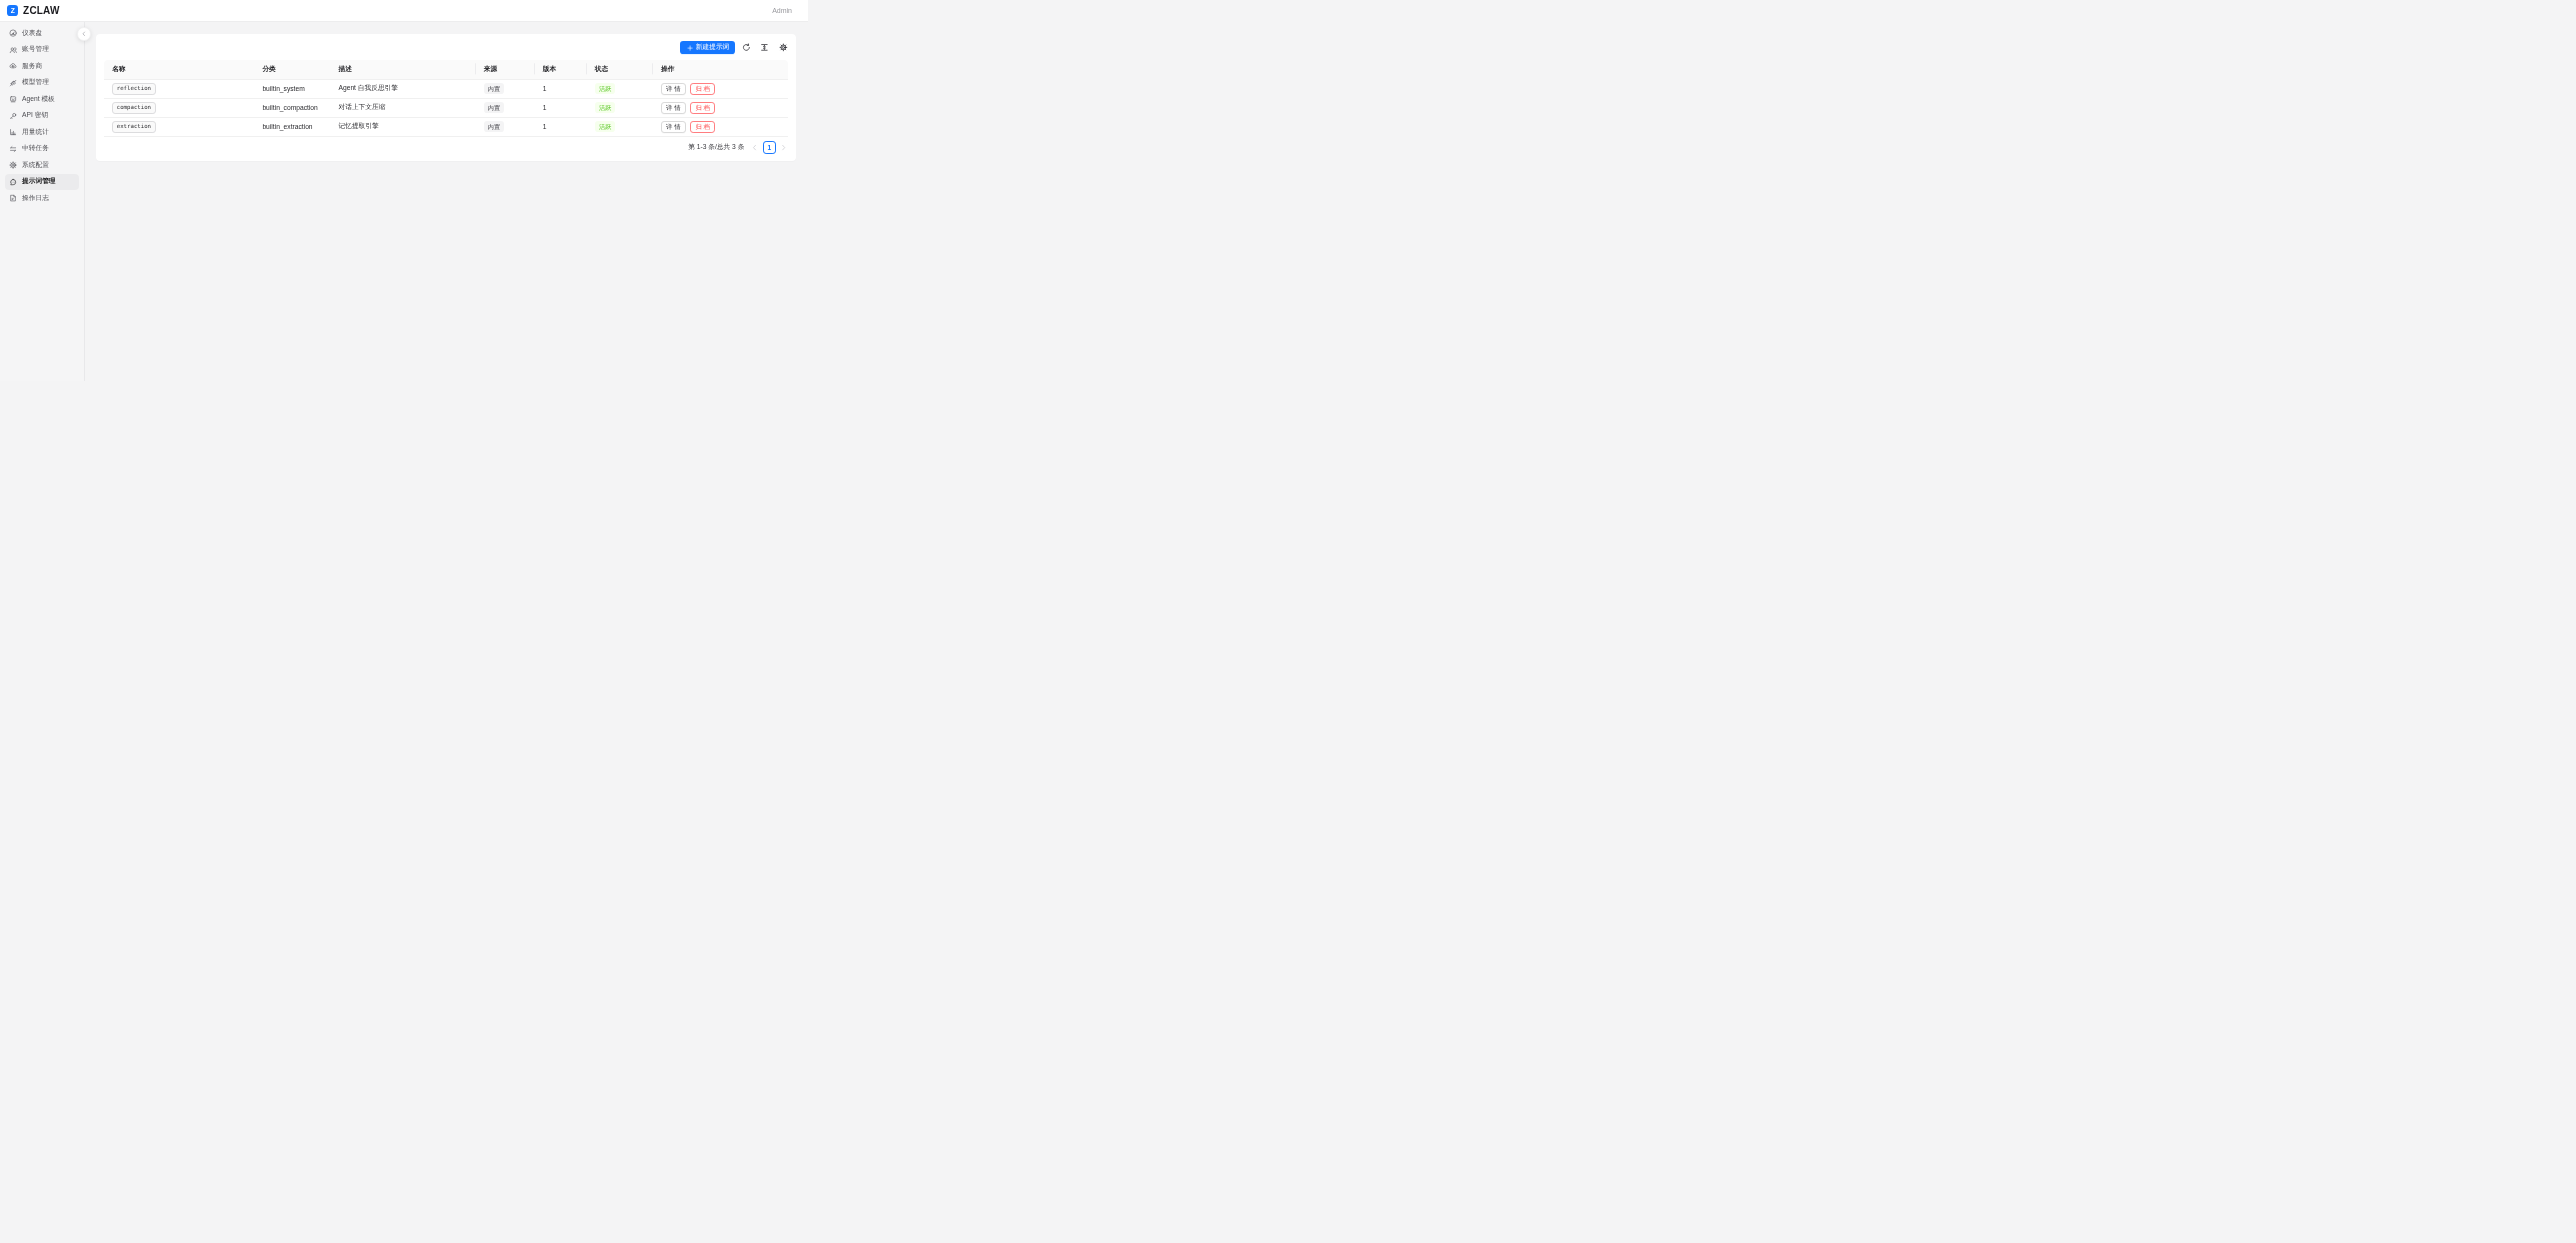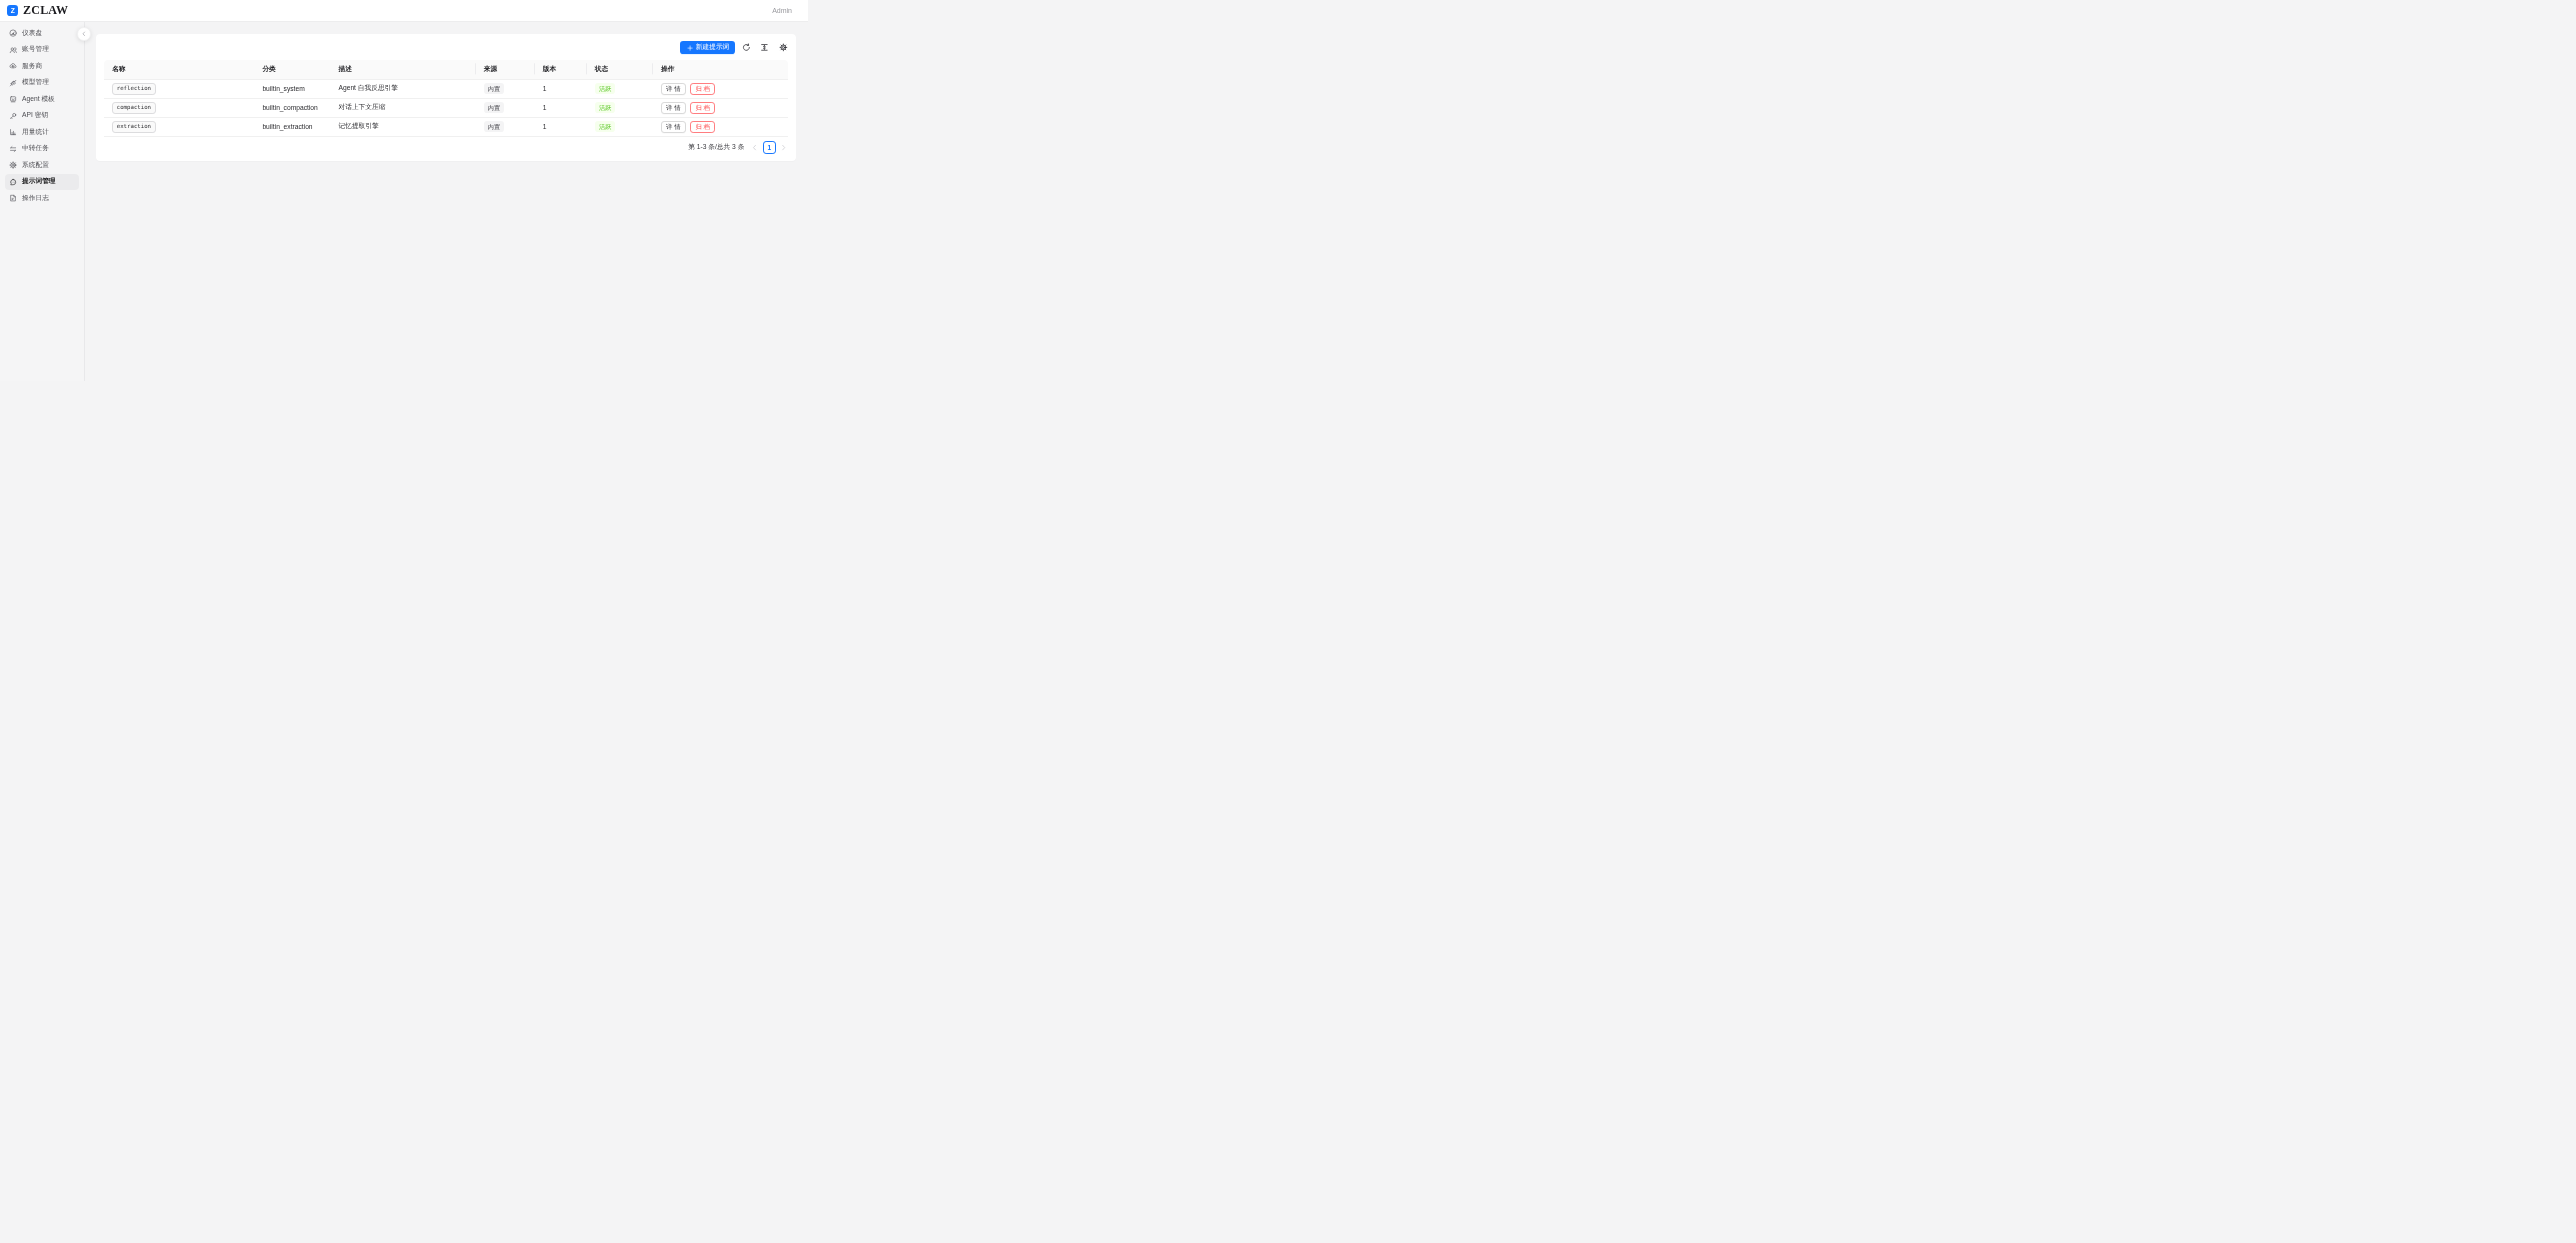--- a/index.html
+++ b/index.html
@@ -18,21 +18,21 @@
     height: 22px; background: #ffffff; border-bottom: 0.5px solid #ededee;
     display: flex; align-items: center; justify-content: space-between;
     padding: 0 16px 0 7.2px; position: relative; z-index: 5;
   }
   .brand { display: flex; align-items: center; gap: 4.6px; }
   .logo-badge {
     width: 11.3px; height: 11.3px; border-radius: 3.1px; background: #1677ff;
     color: #fff; display: flex; align-items: center; justify-content: center;
     font-size: 6.7px; font-weight: 700;
   }
-  .brand-title { font-size: 12px; font-weight: 700; color: #1b1b1f; letter-spacing: 0.2px; font-family: Liberation Serif, serif; }
+  .brand-title { font-size: 10px; font-weight: 700; color: #1b1b1f; letter-spacing: 0.2px; }
   .topbar-user { font-size: 7px; color: #99999e; }
 
   
   .layout { display: flex; height: 359px; }
 
   
   .sidebar {
     width: 85px; background: #f5f5f6; border-right: 0.5px solid #e8e8ea;
     position: relative; padding-top: 2.6px; flex: none;
   }

